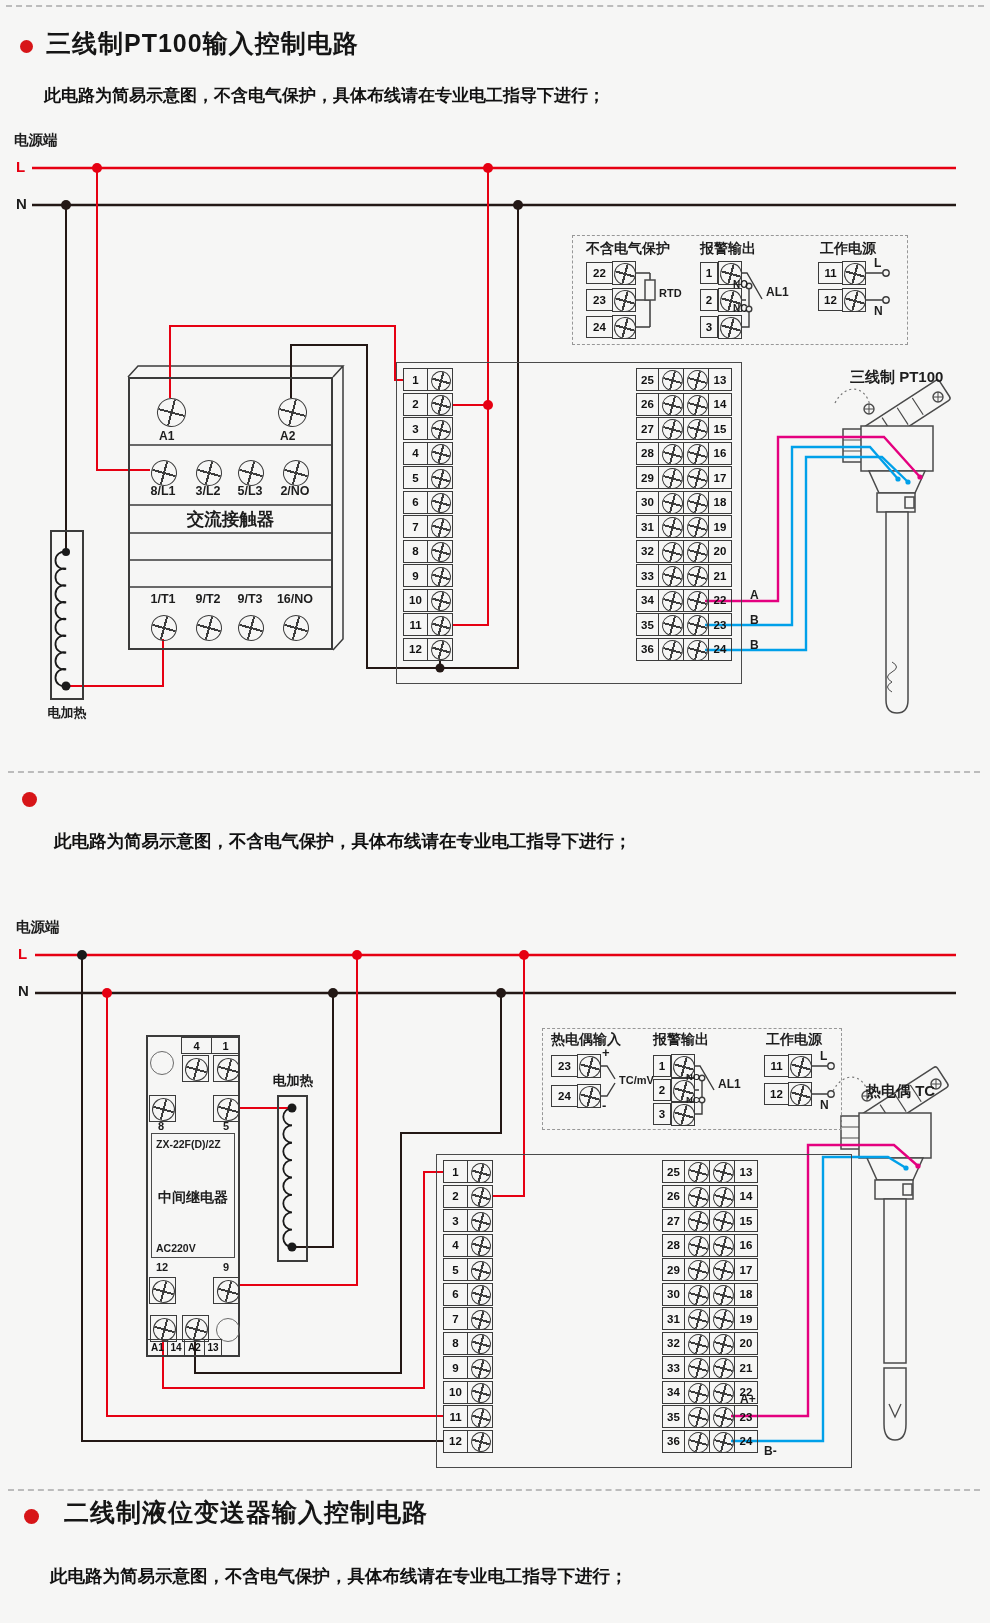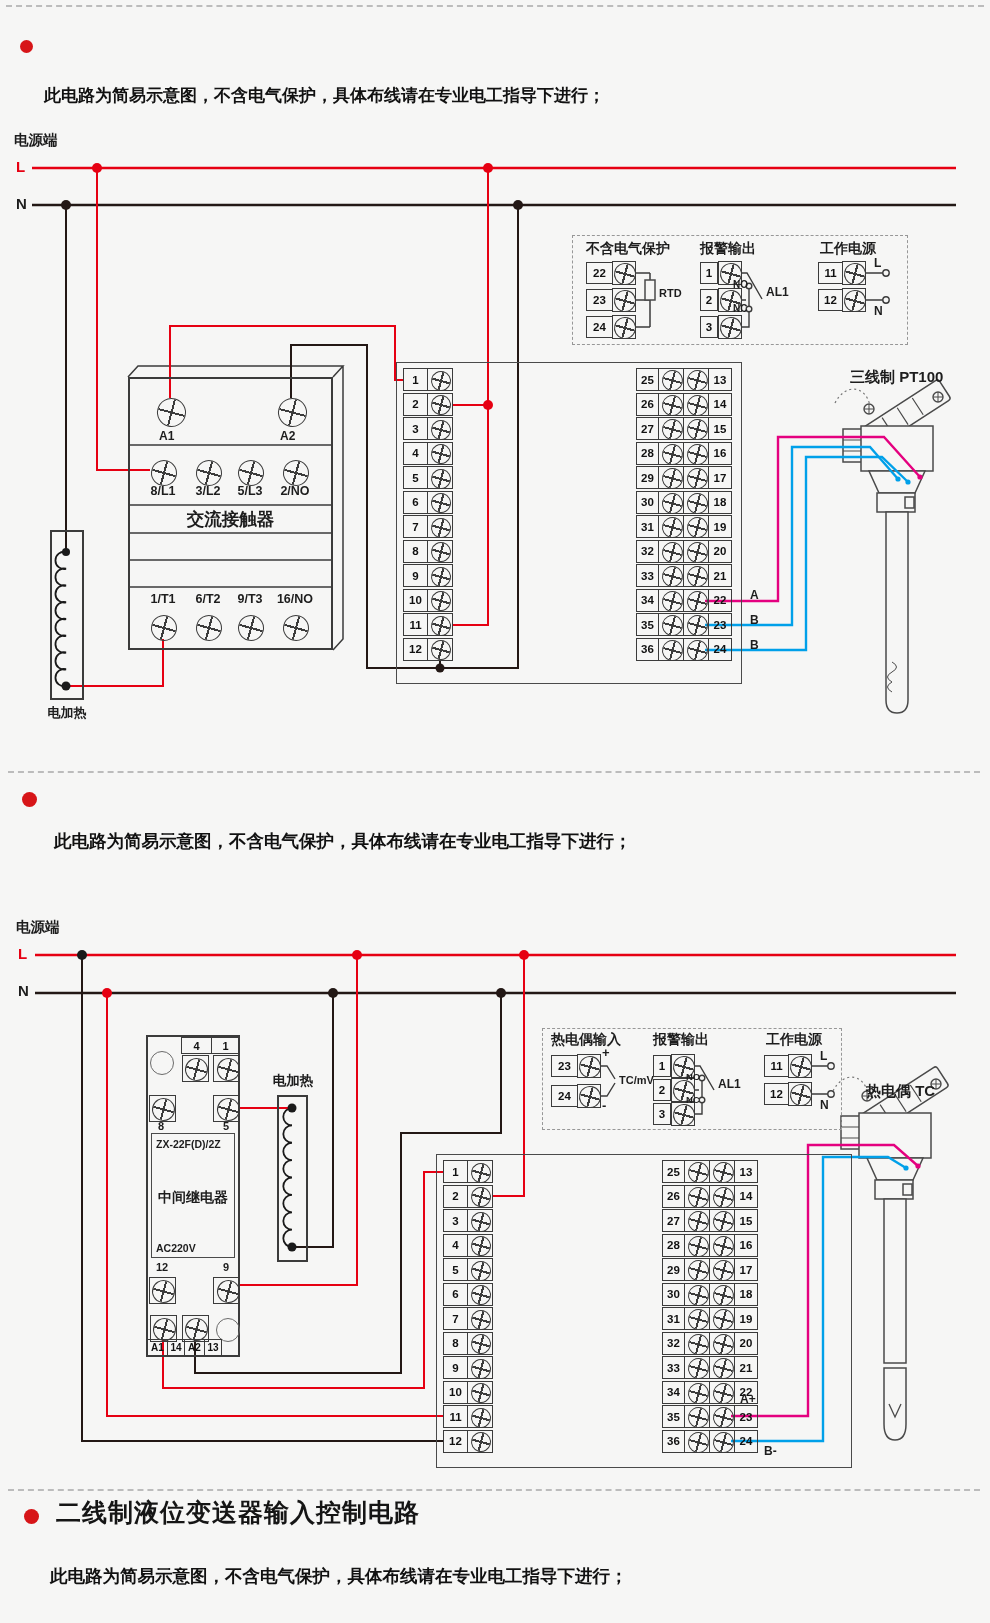--- a/index.html
+++ b/index.html
@@ -124,27 +124,28 @@
       <path d="M731,1441 H823 V1157 H888 L906,1168" stroke="#00a0e9" stroke-width="2.4" fill="none"></path>
       <circle cx="918" cy="1166" r="2.6" fill="#e4007f"></circle>
       <circle cx="906" cy="1168" r="2.6" fill="#00a0e9"></circle>
     </svg>
 
   <div class="dash" style="left:6px;top:5px;width:978px;"></div>
   <div class="dash" style="left:8px;top:771px;width:972px;"></div>
   <div class="dash" style="left:8px;top:1489px;width:972px;"></div>
 
   <div class="bullet" style="left:20px;top:40px;width:13px;height:13px;background:#d71518;"></div>
+  <div class="title" style="left:46px;top:27px;font-size:25px;">三线制PT100输入控制电路</div>
   <div class="subtitle" style="left:44px;top:84px;font-size:17px;">此电路为简易示意图，不含电气保护，具体布线请在专业电工指导下进行；</div>
 
   <div class="bullet" style="left:22px;top:792px;width:15px;height:15px;background:#d71518;"></div>
   <div class="subtitle" style="left:54px;top:829px;font-size:17.5px;">此电路为简易示意图，不含电气保护，具体布线请在专业电工指导下进行；</div>
 
   <div class="bullet" style="left:24px;top:1509px;width:15px;height:15px;background:#d71518;"></div>
-  <div class="title" style="left:56px;top:1496px;font-size:25px;">二线制液位变送器输入控制电路</div>
+  <div class="title" style="left:64px;top:1496px;font-size:25px;">二线制液位变送器输入控制电路</div>
   <div class="subtitle" style="left:50px;top:1564px;font-size:17.5px;">此电路为简易示意图，不含电气保护，具体布线请在专业电工指导下进行；</div>
 <div class="lbl b" style="left: 14px; top: 131px; font-size: 14.5px;">电源端</div>
     <div class="lbl b" style="left: 16px; top: 158px; font-size: 15px; color: rgb(230, 0, 18);">L</div>
     <div class="lbl b" style="left: 16px; top: 195px; font-size: 15px;">N</div>
     <div class="pbox" style="left: 396px; top: 362px; width: 346px; height: 322px;"></div>
     <div class="cell" style="left: 403px; top: 368px; width: 25px; height: 23px; font-size: 11.5px;">1</div>
     <div class="cell" style="left: 427px; top: 368px; width: 26px; height: 23px;"></div>
     <div class="screw" style="left: 431px; top: 370.5px; width: 18px; height: 18px;"></div>
     <div class="cell" style="left: 403px; top: 392.5px; width: 25px; height: 23px; font-size: 11.5px;">2</div>
     <div class="cell" style="left: 427px; top: 392.5px; width: 26px; height: 23px;"></div>
@@ -260,21 +261,21 @@
     <div class="lbl b" style="left: 141px; top: 484px; font-size: 12.5px; width: 44px; text-align: center;">8/L1</div>
     <div class="screw" style="left: 196px; top: 460px; width: 24px; height: 24px;"></div>
     <div class="lbl b" style="left: 186px; top: 484px; font-size: 12.5px; width: 44px; text-align: center;">3/L2</div>
     <div class="screw" style="left: 238px; top: 460px; width: 24px; height: 24px;"></div>
     <div class="lbl b" style="left: 228px; top: 484px; font-size: 12.5px; width: 44px; text-align: center;">5/L3</div>
     <div class="screw" style="left: 283px; top: 460px; width: 24px; height: 24px;"></div>
     <div class="lbl b" style="left: 273px; top: 484px; font-size: 12.5px; width: 44px; text-align: center;">2/NO</div>
     <div class="lbl b" style="left: 148px; top: 507px; font-size: 17.5px; width: 165px; text-align: center;">交流接触器</div>
     <div class="lbl b" style="left: 141px; top: 592px; font-size: 12.5px; width: 44px; text-align: center;">1/T1</div>
     <div class="screw" style="left: 151px; top: 615px; width: 24px; height: 24px;"></div>
-    <div class="lbl b" style="left: 186px; top: 592px; font-size: 12.5px; width: 44px; text-align: center;">6/T2</div>
+    <div class="lbl b" style="left: 186px; top: 592px; font-size: 12.5px; width: 44px; text-align: center;">9/T2</div>
     <div class="screw" style="left: 196px; top: 615px; width: 24px; height: 24px;"></div>
     <div class="lbl b" style="left: 228px; top: 592px; font-size: 12.5px; width: 44px; text-align: center;">9/T3</div>
     <div class="screw" style="left: 238px; top: 615px; width: 24px; height: 24px;"></div>
     <div class="lbl b" style="left: 273px; top: 592px; font-size: 12.5px; width: 44px; text-align: center;">16/NO</div>
     <div class="screw" style="left: 283px; top: 615px; width: 24px; height: 24px;"></div>
     <div class="boxc" style="left: 50px; top: 530px; width: 34px; height: 170px;"></div>
     <div class="lbl b" style="left: 36px; top: 704px; font-size: 13px; width: 62px; text-align: center;">电加热</div>
     <div class="dbox" style="left: 572px; top: 235px; width: 336px; height: 110px;"></div>
     <div class="lbl b" style="left: 586px; top: 240px; font-size: 14px;">不含电气保护</div>
     <div class="cell" style="left: 586px; top: 262px; width: 27px; height: 22px; font-size: 11.5px;">22</div>

